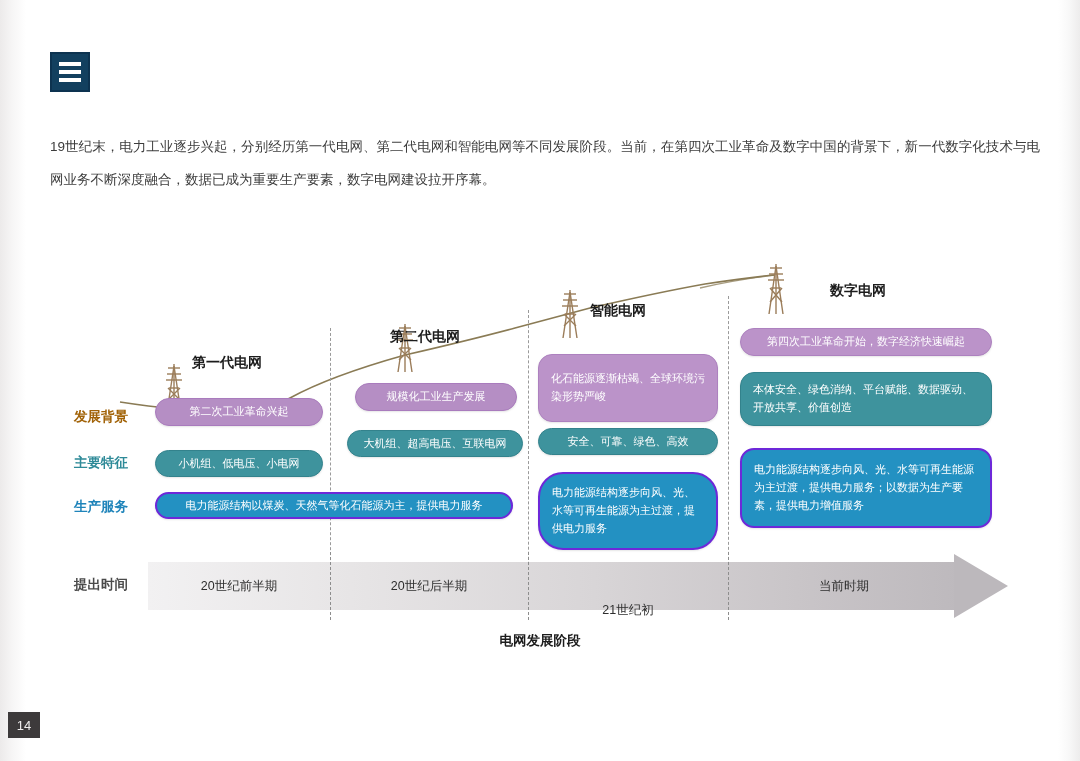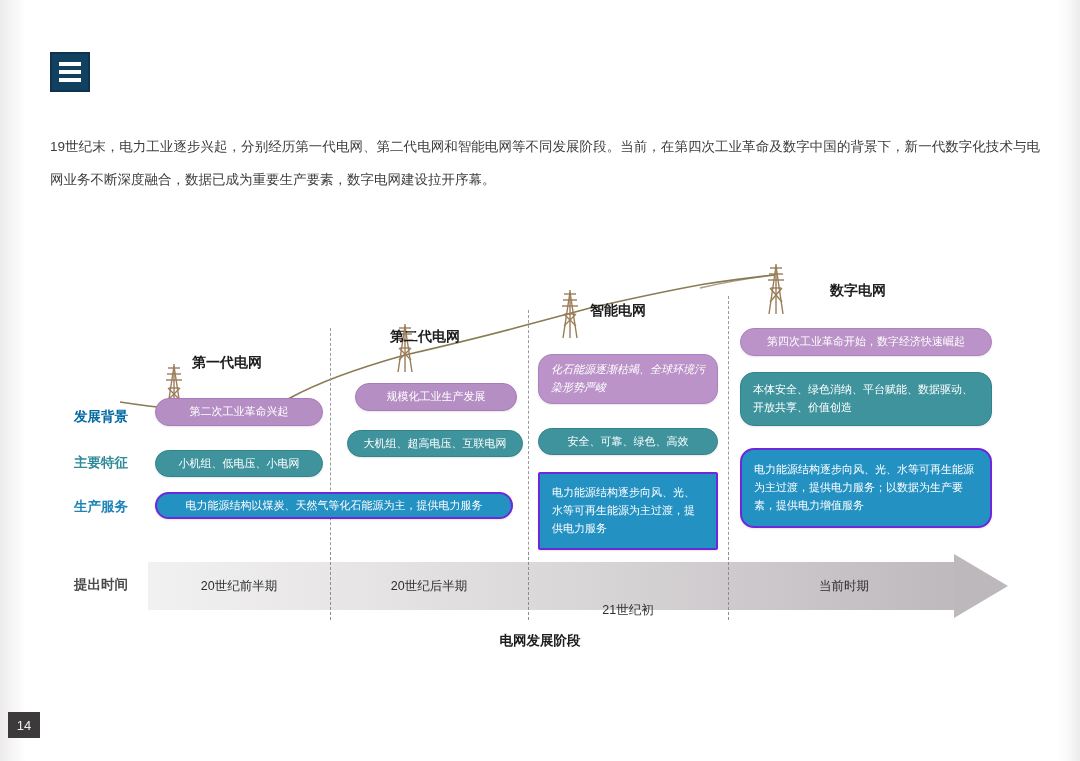--- a/index.html
+++ b/index.html
@@ -66,21 +66,21 @@
     position: absolute; font-size: 14px; font-weight: bold; color: #1c1c1c; white-space: nowrap;
   }
 
   
   .tower { position: absolute; width: 34px; height: 54px; }
 
   
   .row-label {
     position: absolute; left: 74px; font-size: 13.5px; font-weight: bold; white-space: nowrap;
   }
-  .rl-bg   { color: #0369a1; }
+  .rl-bg   { color: #a16207; }
   .rl-feat { color: #2e8a98; }
   .rl-serv { color: #1f84ba; }
   .rl-time { color: #4a4a4a; font-weight: bold; }
 
   
   .pill {
     position: absolute;
     border-radius: 16px;
     color: #ffffff;
     font-size: 11px;
@@ -207,30 +207,30 @@
     <div class="col-head" style="left:590px;top:52px;">智能电网</div>
     <div class="col-head" style="left:830px;top:32px;">数字电网</div>
 
     <div class="row-label rl-bg" style="top:158px;">发展背景</div>
     <div class="row-label rl-feat" style="top:204px;">主要特征</div>
     <div class="row-label rl-serv" style="top:248px;">生产服务</div>
     <div class="row-label rl-time" style="top:326px;">提出时间</div>
 
     <div class="pill p-purple" style="left:155px;top:148px;width:168px;height:28px;justify-content:center;">第二次工业革命兴起</div>
     <div class="pill p-purple" style="left:355px;top:133px;width:162px;height:28px;justify-content:center;">规模化工业生产发展</div>
-    <div class="pill p-purple2 multiline" style="left:538px;top:104px;width:180px;height:50px;border-radius:14px;font-style:italic;">化石能源逐渐枯竭、全球环境污染形势严峻</div>
+    <div class="pill p-purple2 multiline" style="left:538px;top:104px;width:180px;height:68px;border-radius:14px;">化石能源逐渐枯竭、全球环境污染形势严峻</div>
     <div class="pill p-purple2" style="left:740px;top:78px;width:252px;height:28px;justify-content:center;">第四次工业革命开始，数字经济快速崛起</div>
 
     <div class="pill p-teal" style="left:155px;top:200px;width:168px;height:27px;justify-content:center;">小机组、低电压、小电网</div>
     <div class="pill p-teal" style="left:347px;top:180px;width:176px;height:27px;justify-content:center;">大机组、超高电压、互联电网</div>
     <div class="pill p-teal" style="left:538px;top:178px;width:180px;height:27px;justify-content:center;">安全、可靠、绿色、高效</div>
     <div class="pill p-teal multiline" style="left:740px;top:122px;width:252px;height:54px;border-radius:14px;">本体安全、绿色消纳、平台赋能、数据驱动、开放共享、价值创造</div>
 
     <div class="pill p-blue" style="left:155px;top:242px;width:358px;height:27px;justify-content:center;">电力能源结构以煤炭、天然气等化石能源为主，提供电力服务</div>
-    <div class="pill p-blue multiline" style="left:538px;top:222px;width:180px;height:78px;border-radius:2px;">电力能源结构逐步向风、光、水等可再生能源为主过渡，提供电力服务</div>
+    <div class="pill p-blue multiline" style="left:538px;top:222px;width:180px;height:78px;border-radius:25px;">电力能源结构逐步向风、光、水等可再生能源为主过渡，提供电力服务</div>
     <div class="pill p-blue multiline" style="left:740px;top:198px;width:252px;height:80px;border-radius:14px;">电力能源结构逐步向风、光、水等可再生能源为主过渡，提供电力服务；以数据为生产要素，提供电力增值服务</div>
 
     <div class="timeline">
       <div class="tl-bar"></div>
       <div class="tl-head"></div>
       <div class="tl-div" style="left:182px;"></div>
       <div class="tl-div" style="left:380px;"></div>
       <div class="tl-div" style="left:580px;"></div>
       <div class="tl-cell" style="left:0;width:182px;">20世纪前半期</div>
       <div class="tl-cell" style="left:182px;width:198px;">20世纪后半期</div>

